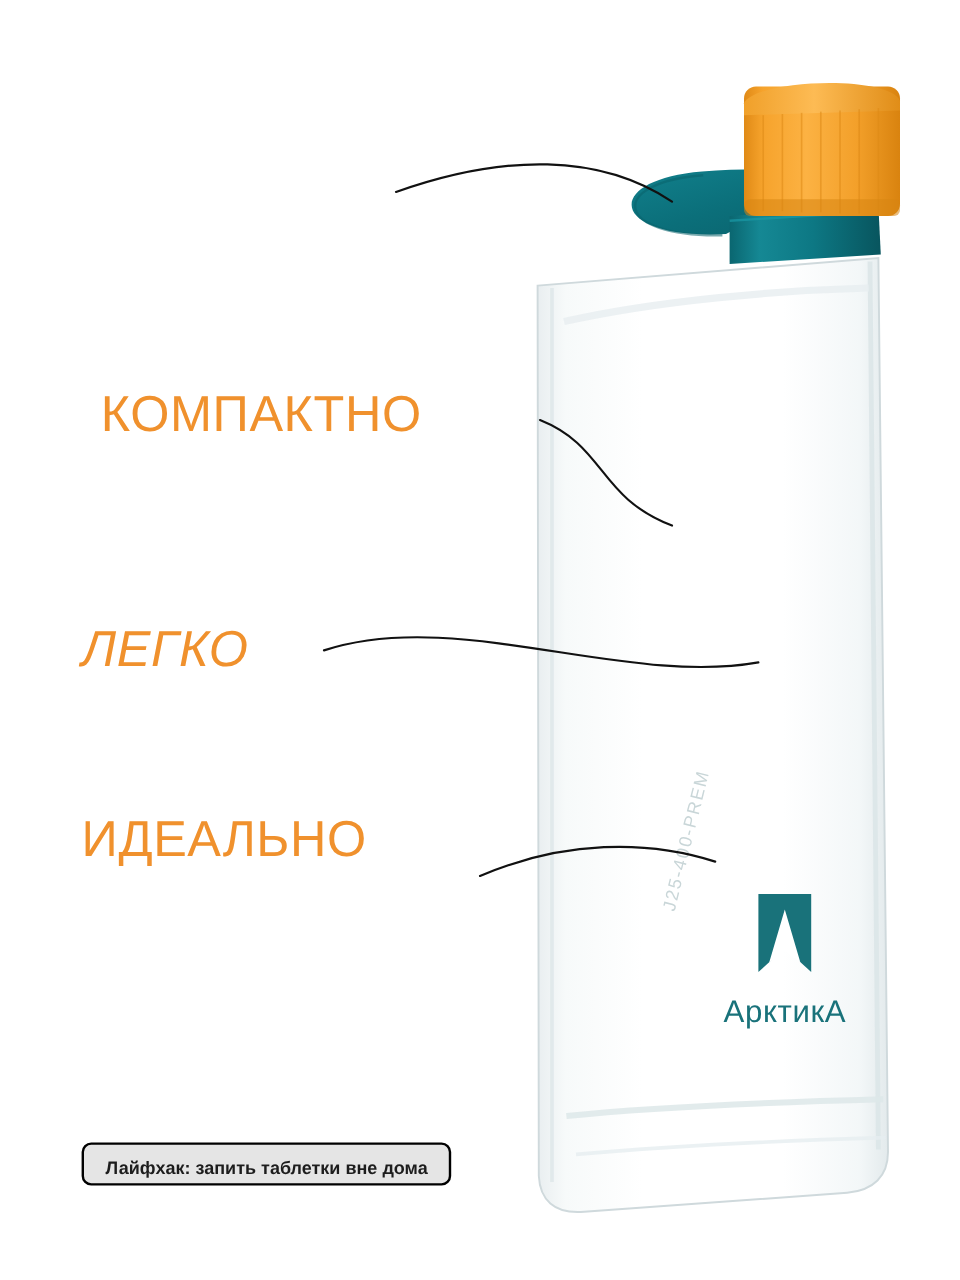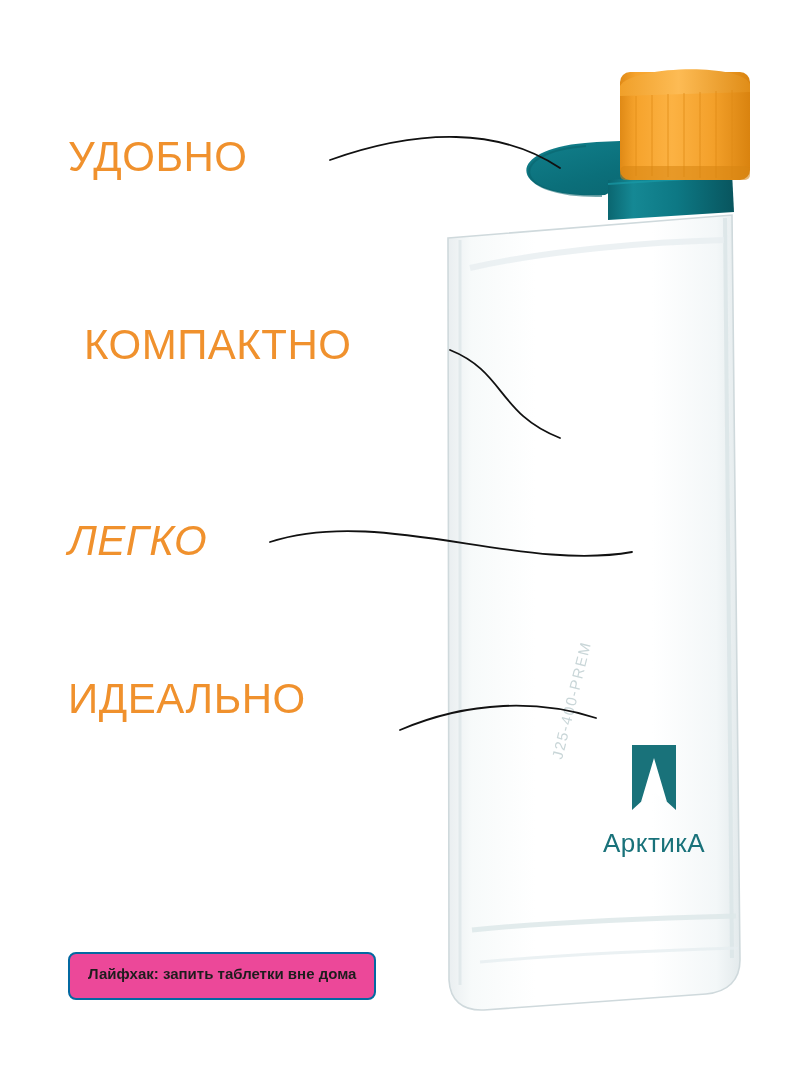--- a/index.html
+++ b/index.html
@@ -53,27 +53,27 @@
   #feature-0 { top: 134px; }
   #feature-1 { top: 322px; margin-left: 16px; }
   #feature-2 { top: 518px; font-style: italic; }
   #feature-3 { top: 676px; }
 
   
   #lifehack {
     position: absolute;
     left: 68px;
     top: 952px;
-    border: 2px solid #0369a1;
+    border: 2px solid #000000;
     border-radius: 8px;
-    padding: 11px 18px 16px 18px;
+    padding: 11px 18px 4px 18px;
     font-size: 15px;
     font-weight: 700;
     color: #1d1d1d;
-    background: #ec4899;
+    background: #e5e5e5;
     white-space: nowrap;
   }
 
   
   #connectors {
     position: absolute;
     left: 0;
     top: 0;
     width: 800px;
     height: 1067px;
@@ -185,21 +185,20 @@
 <svg id="connectors" viewBox="0 0 800 1067" xmlns="http://www.w3.org/2000/svg">
   <g fill="none" stroke="#111111" stroke-width="1.8" stroke-linecap="round">
     <path d="M330 160 C 420 128, 500 128, 560 168"></path>
     <path d="M450 350 C 505 372, 498 414, 560 438"></path>
     <path d="M270 542 C 380 506, 520 572, 632 552"></path>
     <path d="M400 730 C 470 700, 540 700, 596 718"></path>
   </g>
 </svg>
 
 <div class="feature" id="feature-0">
-  <h2 class="feature-title">УДОБНО</h2>
 </div>
 
 <div class="feature" id="feature-1">
   <h2 class="feature-title">КОМПАКТНО</h2>
 </div>
 
 <div class="feature" id="feature-2">
   <h2 class="feature-title">ЛЕГКО</h2>
 </div>
 

